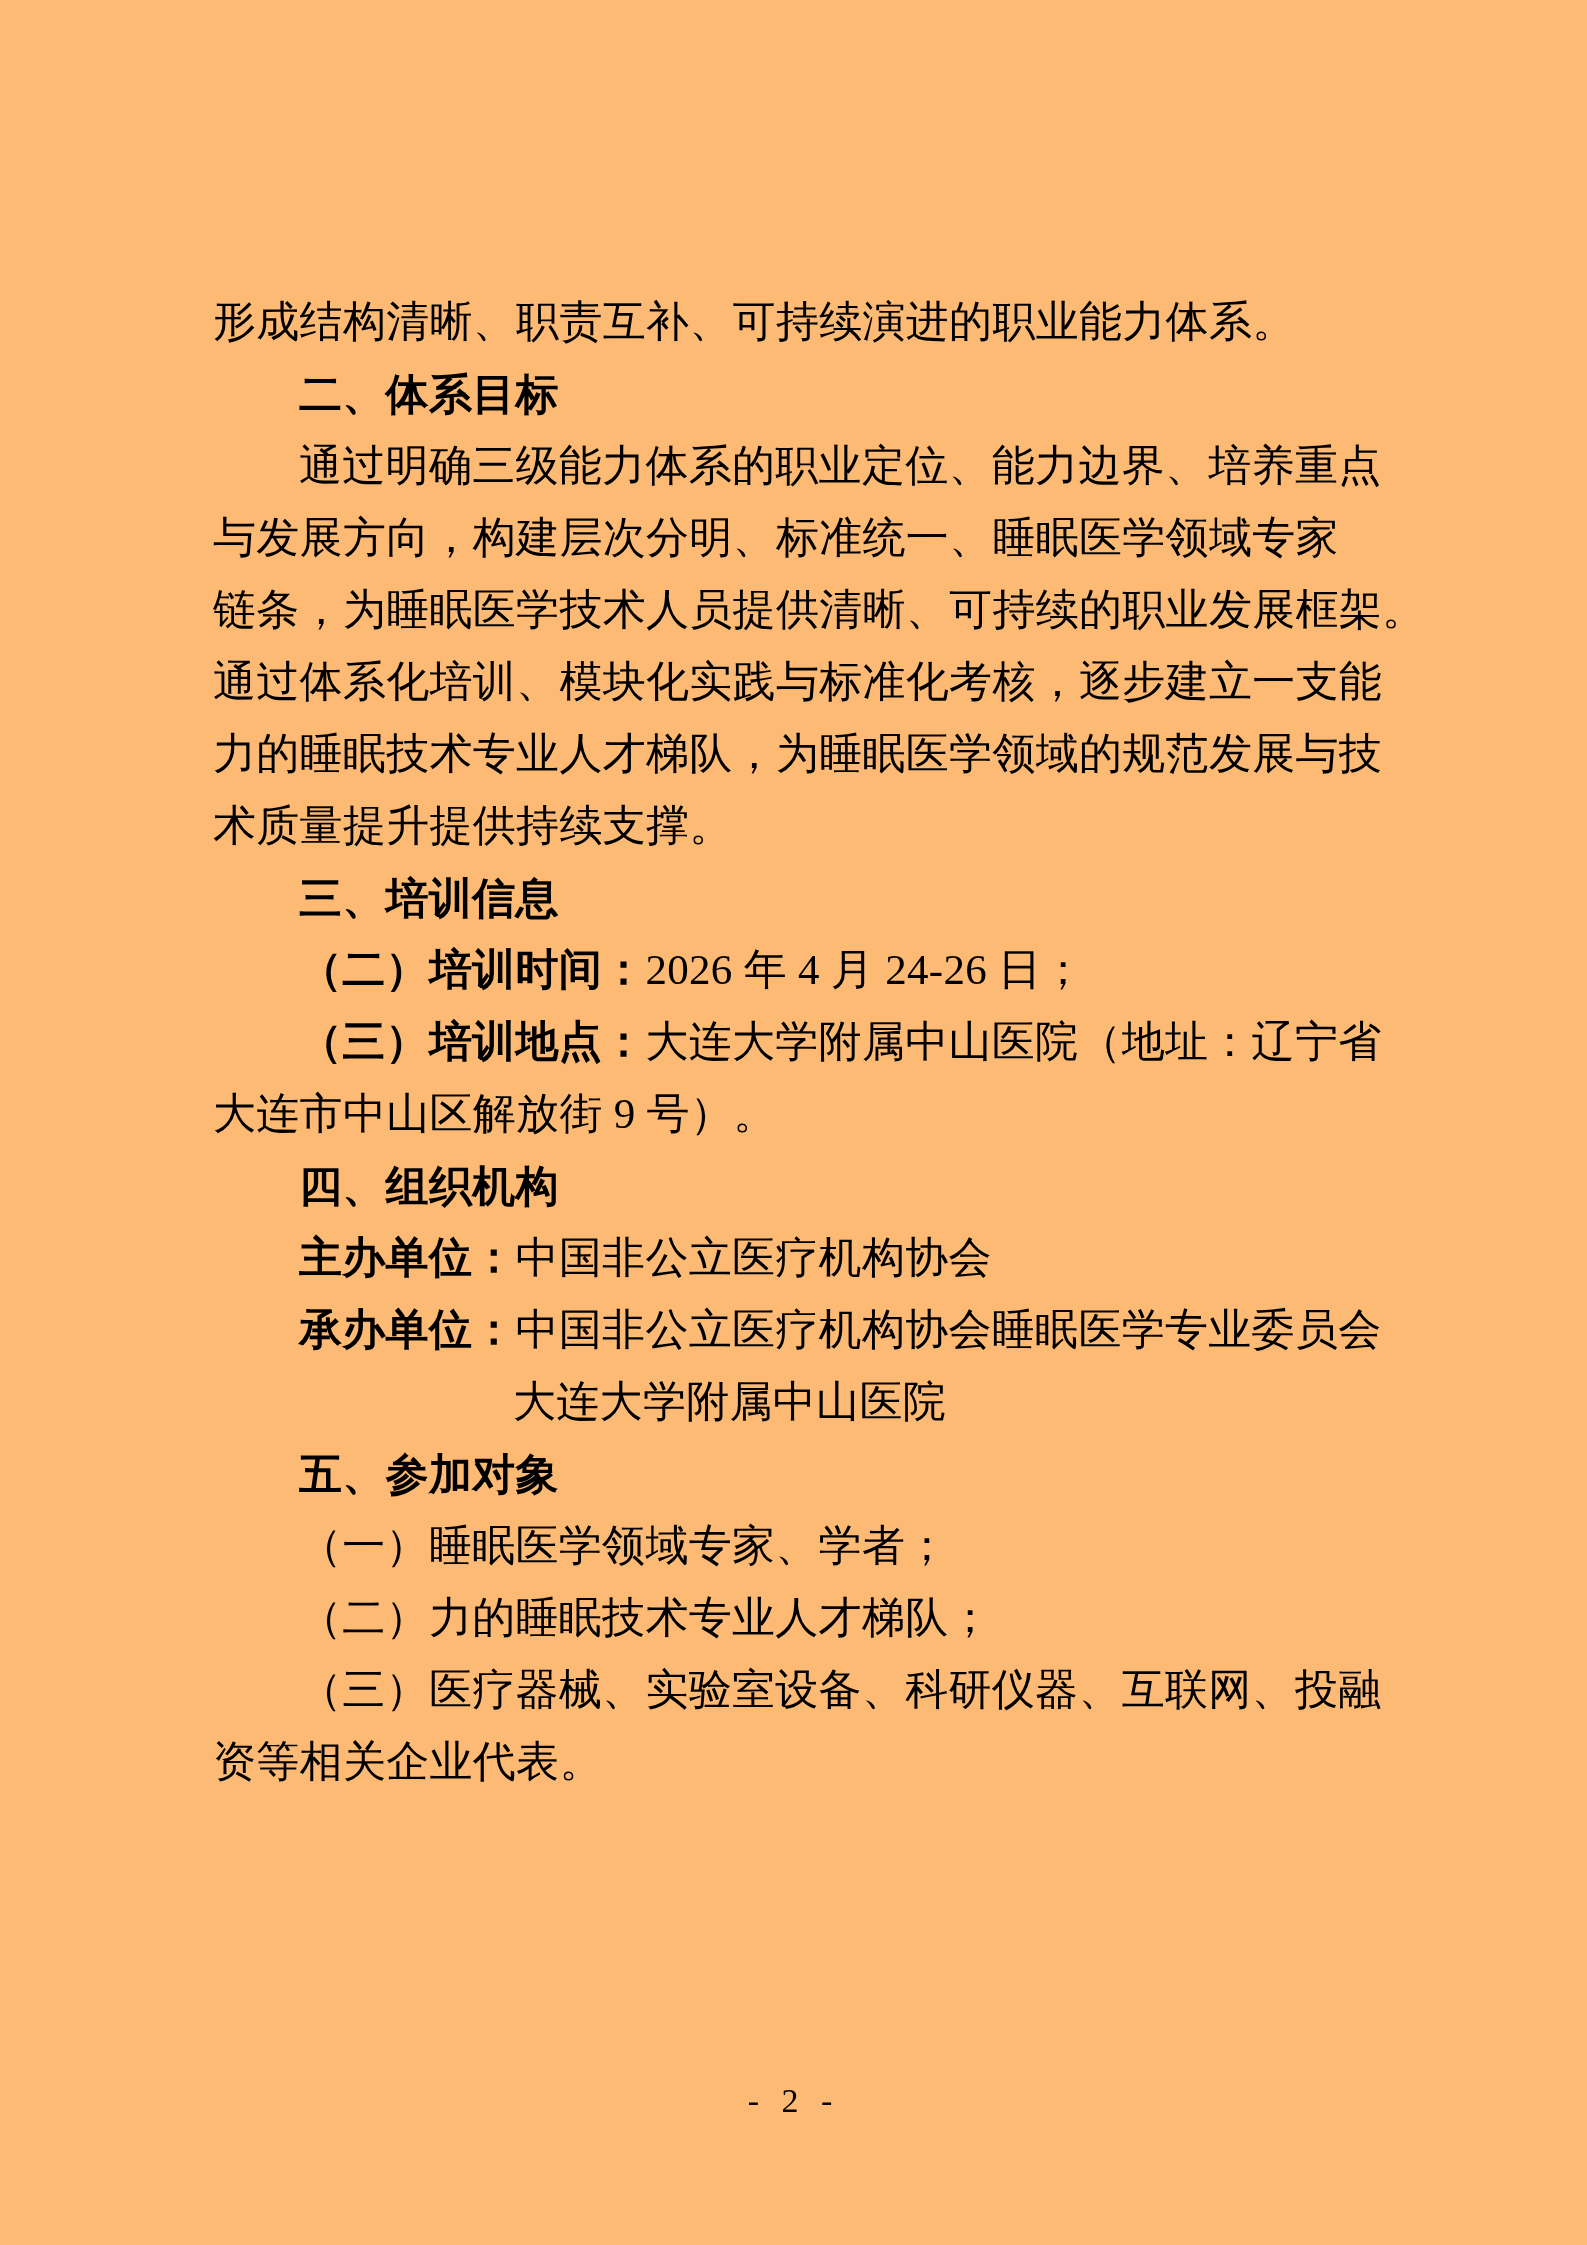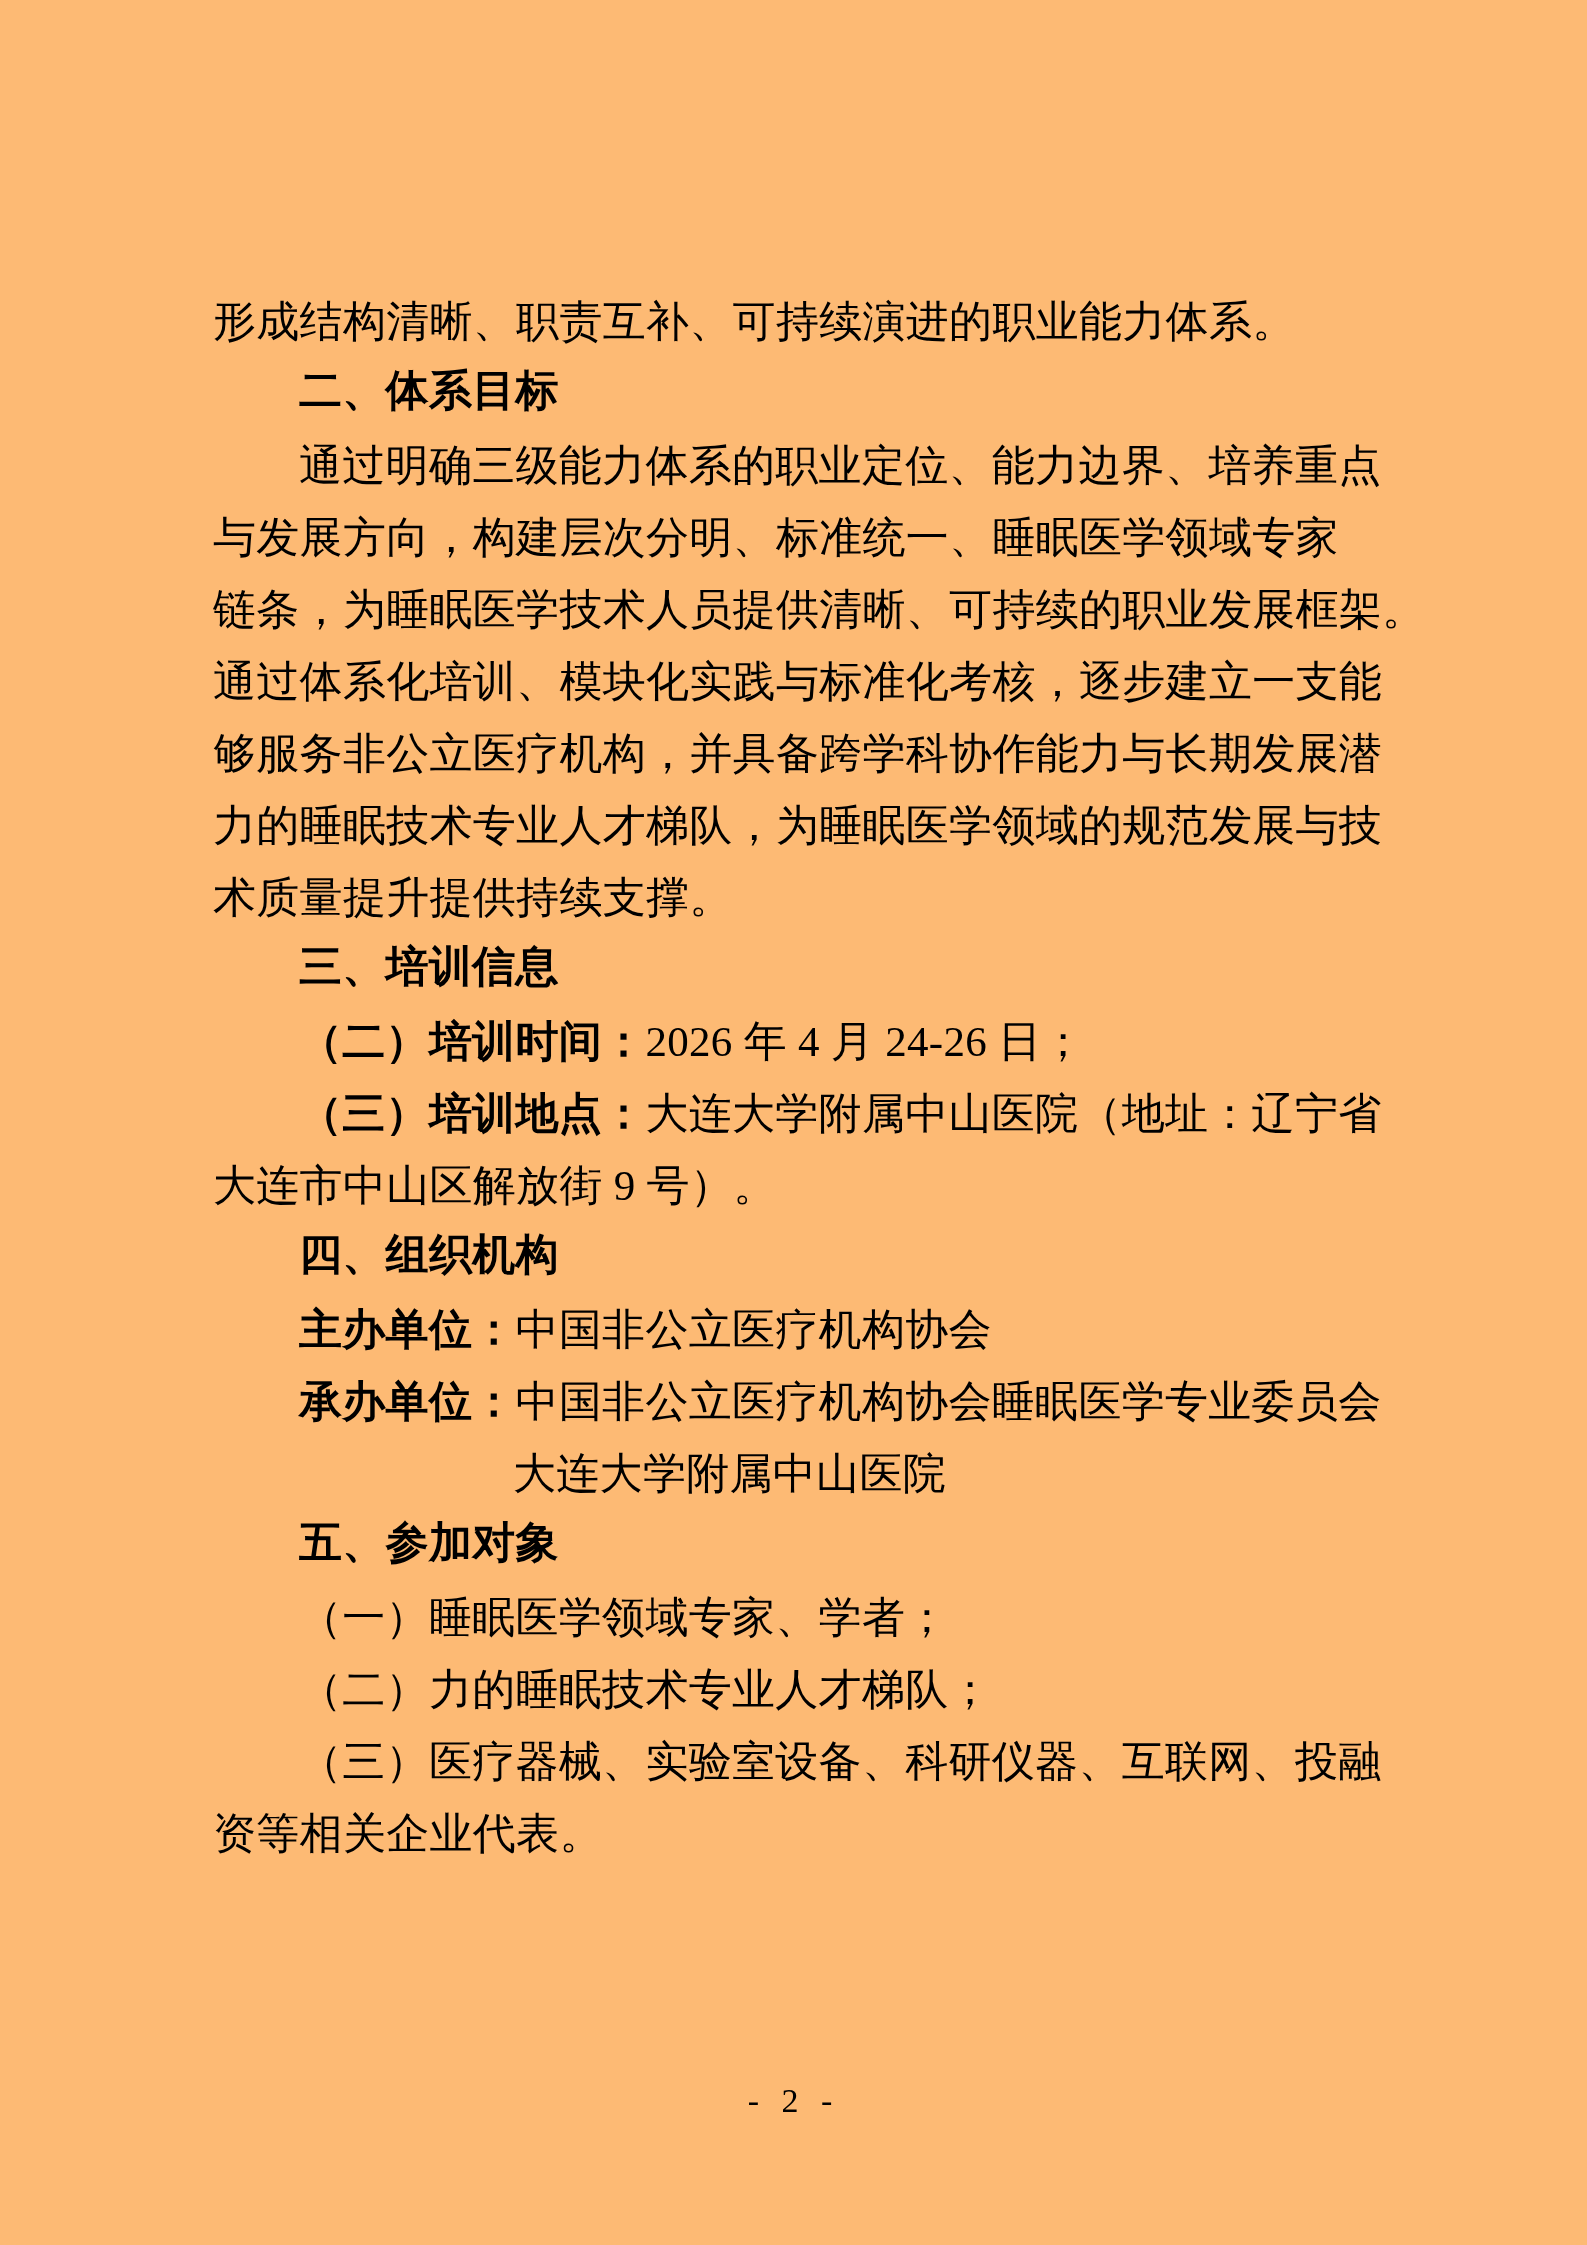--- a/index.html
+++ b/index.html
@@ -26,21 +26,21 @@
     height: 72px;
     line-height: 72px;
     font-size: 43px;
     white-space: nowrap;
     letter-spacing: 0.3px;
   }
   .indent-0 { padding-left: 0; }
   .indent-2 { padding-left: 86px; }
   .indent-7 { padding-left: 300px; }
   .heading {
-    font-family: Liberation Mono, monospace;
+    font-family: Liberation Sans, sans-serif;
     font-weight: 700;
   }
   .label {
     font-weight: 700;
   }
   .page-number {
     position: absolute;
     left: 0;
     top: 2082px;
     width: 100%;
@@ -55,21 +55,20 @@
 <body>
 
 <div class="page">
   <div class="page-body">
       <div class="line indent-0"><span>形成结构清晰、职责互补、可持续演进的职业能力体系。</span></div>
       <div class="line indent-2 heading"><span>二、体系目标</span></div>
       <div class="line indent-2"><span>通过明确三级能力体系的职业定位、能力边界、培养重点</span></div>
       <div class="line indent-0"><span>与发展方向，构建层次分明、标准统一、睡眠医学领域专家</span></div>
       <div class="line indent-0"><span>链条，为睡眠医学技术人员提供清晰、可持续的职业发展框架。</span></div>
       <div class="line indent-0"><span>通过体系化培训、模块化实践与标准化考核，逐步建立一支能</span></div>
-      <div class="line indent-0"><span>够服务非公立医疗机构，并具备跨学科协作能力与长期发展潜</span></div>
       <div class="line indent-0"><span>力的睡眠技术专业人才梯队，为睡眠医学领域的规范发展与技</span></div>
       <div class="line indent-0"><span>术质量提升提供持续支撑。</span></div>
       <div class="line indent-2 heading"><span>三、培训信息</span></div>
       <div class="line indent-2"><span class="label">（二）培训时间：</span><span>2026 年 4 月 24-26 日；</span></div>
       <div class="line indent-2"><span class="label">（三）培训地点：</span><span>大连大学附属中山医院（地址：辽宁省</span></div>
       <div class="line indent-0"><span>大连市中山区解放街 9 号）。</span></div>
       <div class="line indent-2 heading"><span>四、组织机构</span></div>
       <div class="line indent-2"><span class="label">主办单位：</span><span>中国非公立医疗机构协会</span></div>
       <div class="line indent-2"><span class="label">承办单位：</span><span>中国非公立医疗机构协会睡眠医学专业委员会</span></div>
       <div class="line indent-7"><span>大连大学附属中山医院</span></div>

